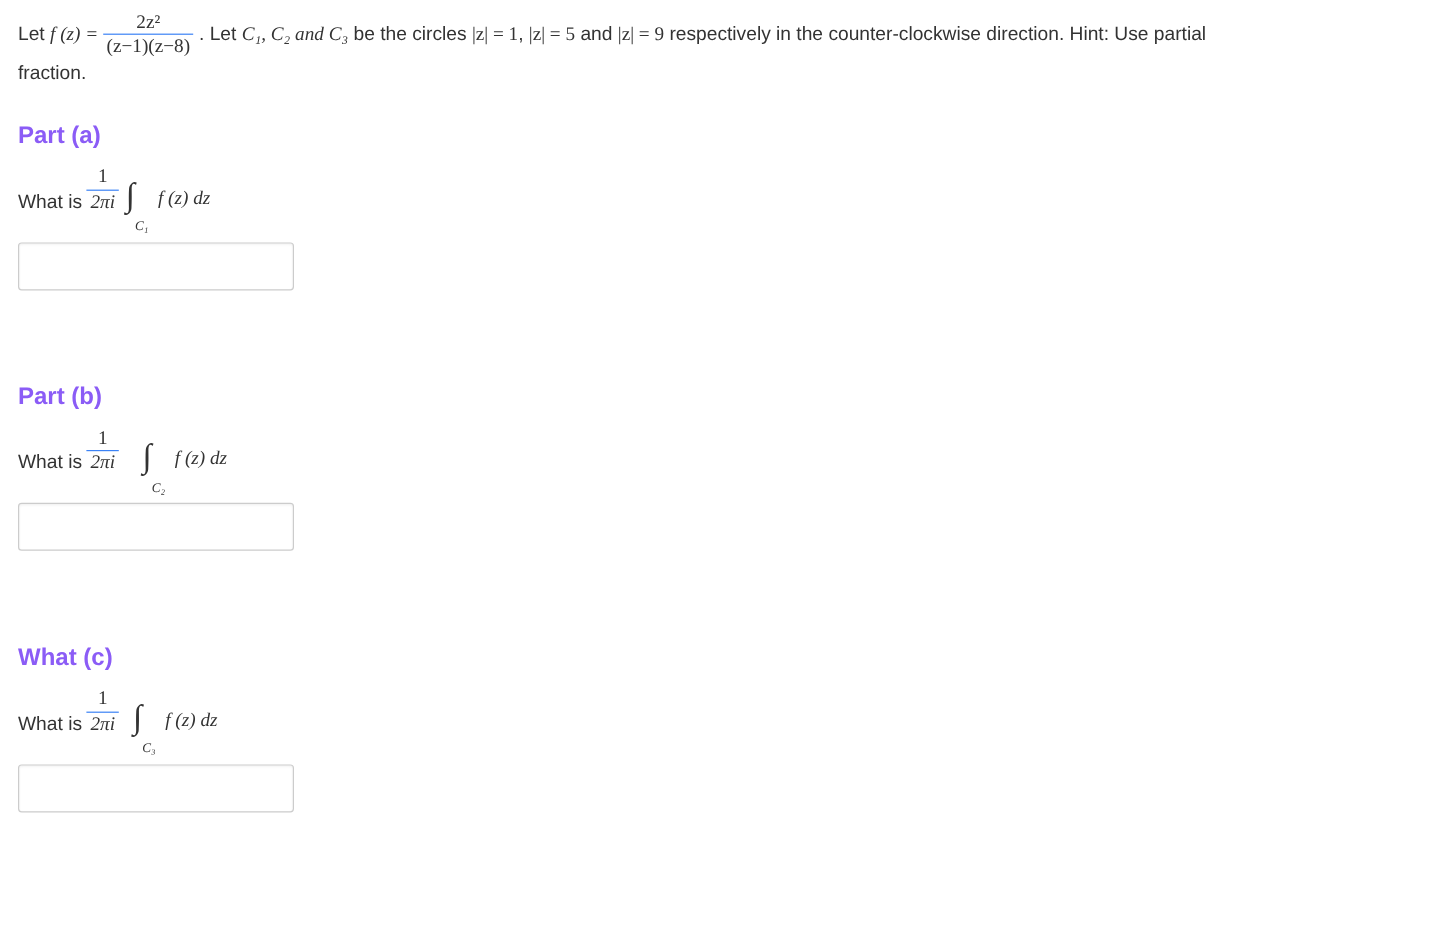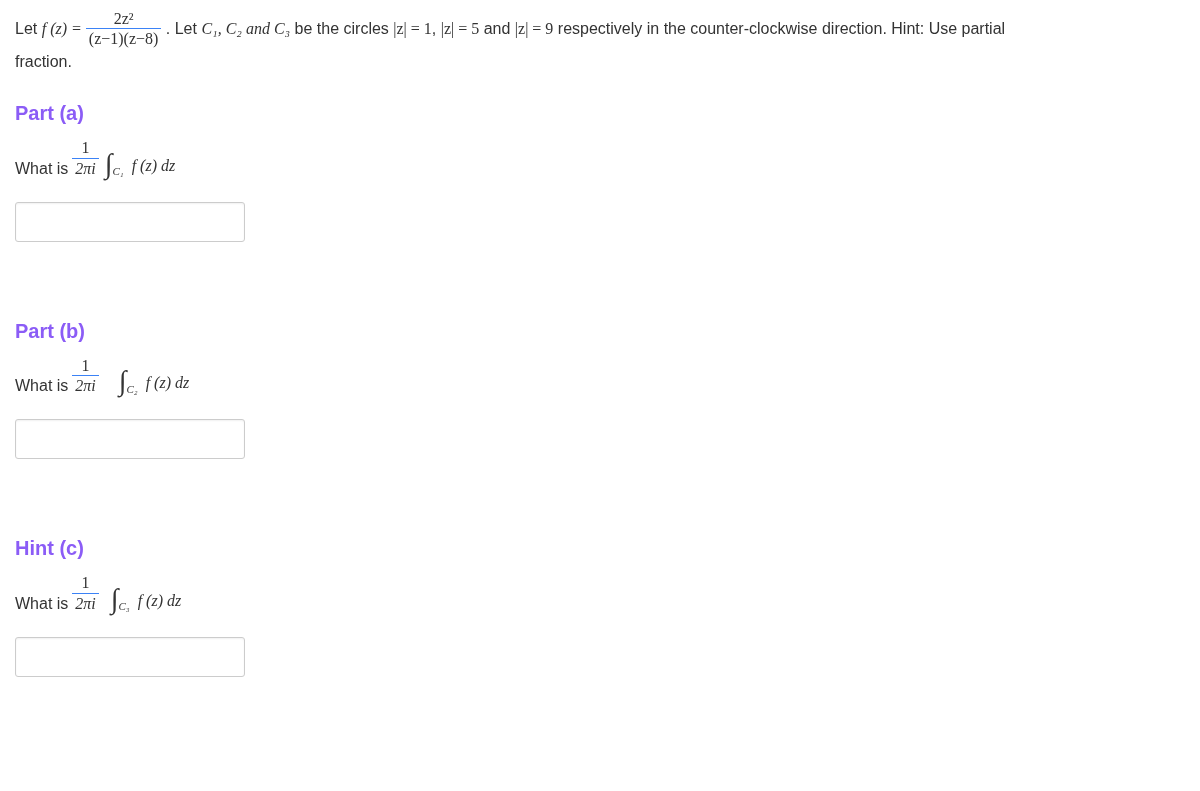--- a/index.html
+++ b/index.html
@@ -63,21 +63,21 @@
   }
   .integ {
     font-size: 28px;
     position: relative;
     top: 2px;
   }
   .sub {
     font-size: 11px;
     vertical-align: sub;
     position: relative;
-    top: 0;
+    top: 18px;
   }
   .italic {
     font-style: italic;
   }
   .nowrap { white-space: nowrap; }
 </style>
 </head>
 <body>
 
 
@@ -125,21 +125,21 @@
     <span class="den italic">2πi</span>
   </span>
   <span class="math" style="margin-left:20px;">
     <span class="integ">∫</span><span class="sub italic">C₂</span>
     <span class="italic" style="margin-left:4px;">f (z) dz</span>
   </span>
 </div>
 <input type="text" class="answer-box" style="">
 
 
-<div class="part-heading">Hint (c)</div>
+<div class="part-heading">What (c)</div>
 <div class="question-line">
   <span>What is </span>
   <span class="frac" style="margin-left:4px;">
     <span class="num">1</span>
     <span class="den italic">2πi</span>
   </span>
   <span class="math" style="margin-left:12px;">
     <span class="integ">∫</span><span class="sub italic">C₃</span>
     <span class="italic" style="margin-left:4px;">f (z) dz</span>
   </span>

